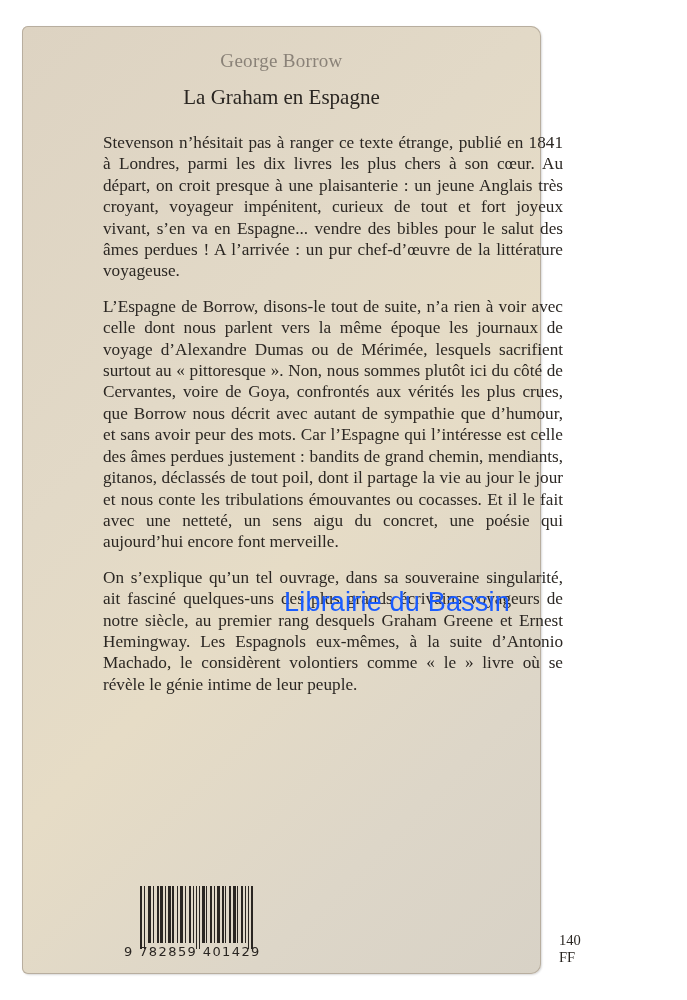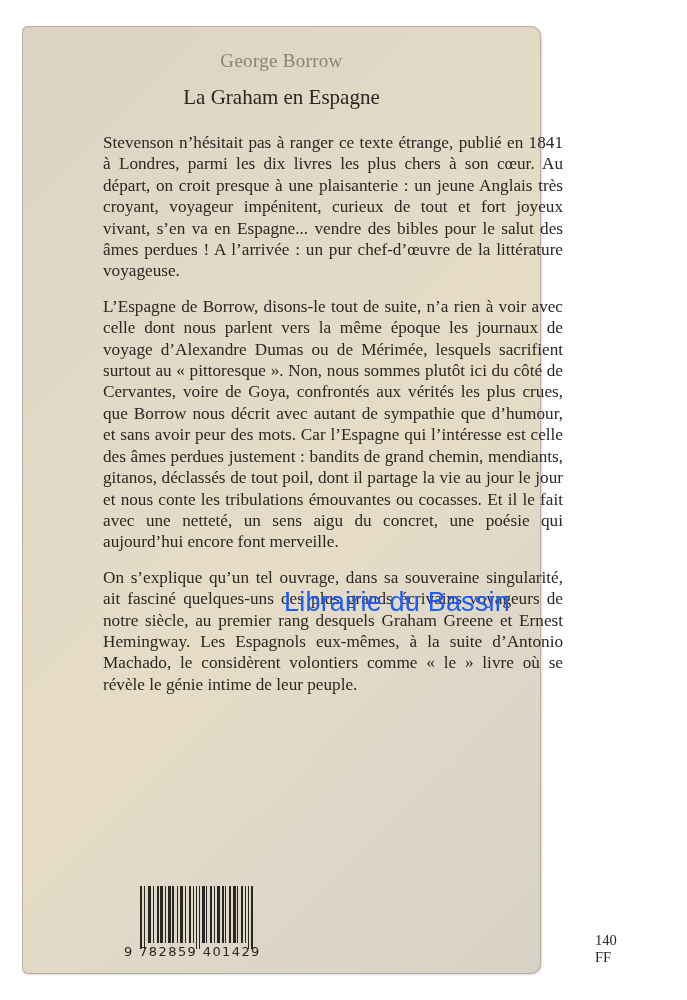--- a/index.html
+++ b/index.html
@@ -39,21 +39,21 @@
   }
   .bars { position: absolute; left: 16px; top: 0; width: 128px; height: 63px; display: flex; align-items: flex-start; }
   .bars span { display: block; height: 57px; background: #2a2622; }
   .bars span.g { height: 63px; }
   .isbn-digits {
     position: absolute; left: 0; top: 58px; width: 160px;
     font-family: "DejaVu Sans", sans-serif; font-size: 13px; color: #2a2622; letter-spacing: 1.4px; white-space: nowrap;
   }
   .price {
     position: absolute; left: 537px; top: 906px;
-    font-family: "Liberation Serif", serif; font-size: 14.5px; color: #2a2622; margin-left: 36px;
+    font-family: "Liberation Serif", serif; font-size: 14.5px; color: #2a2622;
   }
 </style>
 </head>
 <body>
 
 <div class="cover">
   <div class="author">George Borrow</div>
   <div class="title">La Graham en Espagne</div>
 
   <div class="body-text">

